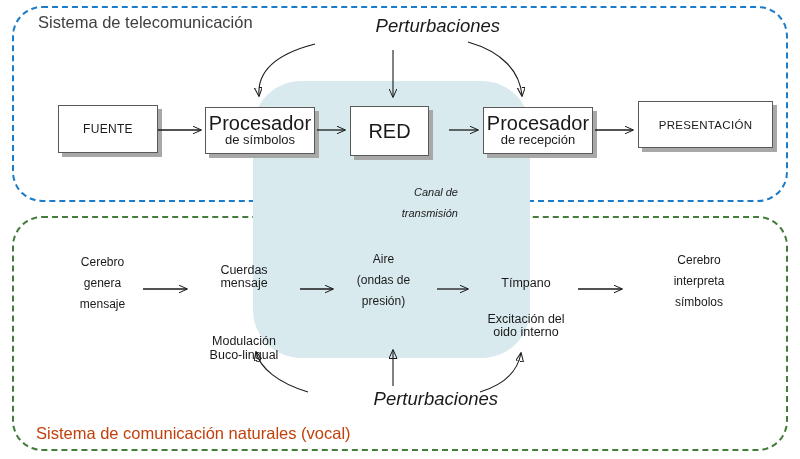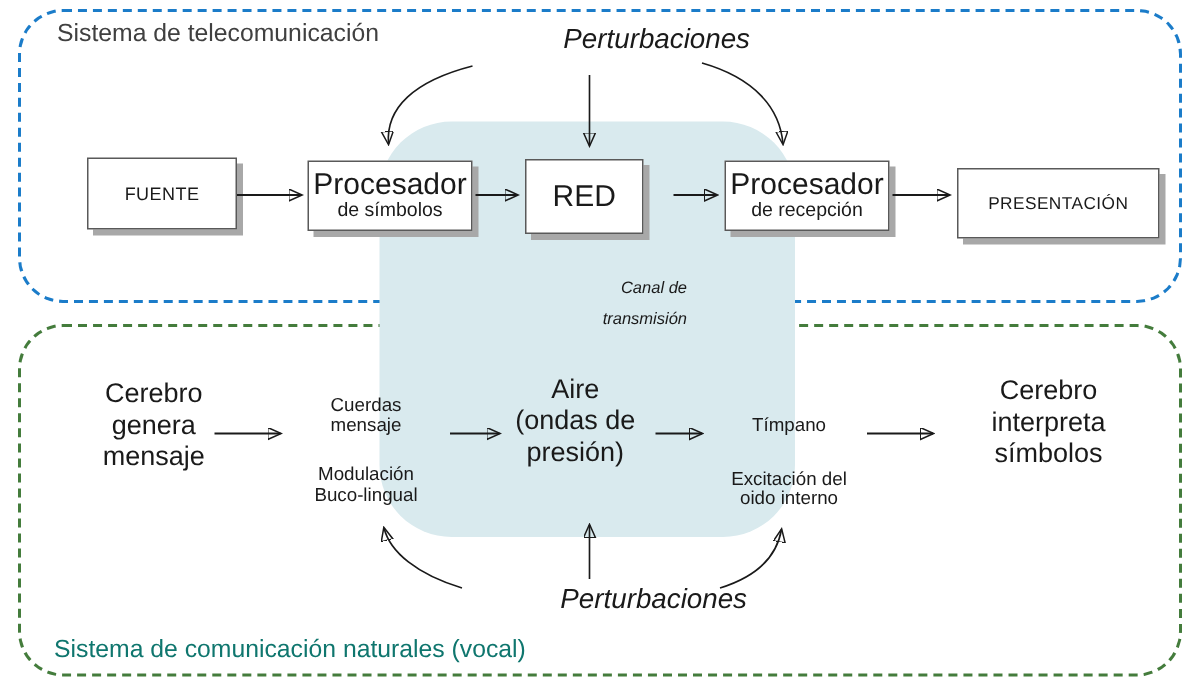--- a/index.html
+++ b/index.html
@@ -9,50 +9,50 @@
   
   .sys-frame { position: absolute; border: 2px dashed; border-radius: 30px; box-sizing: border-box; background: transparent; }
   .frame-telecom { left: 12px; top: 6px; width: 776px; height: 196px; border-color: #1b7cc9; }
   .frame-vocal   { left: 12px; top: 216px; width: 776px; height: 235px; border-color: #447c3c; }
 
   
   .channel-rect { position: absolute; left: 253px; top: 81px; width: 277px; height: 277px; background: #d9eaee; border-radius: 48px; }
 
   .sys-title { position: absolute; font-size: 16.5px; }
   .title-telecom { left: 38px; top: 13px; color: #404040; }
-  .title-vocal   { left: 36px; top: 424px; color: #0f766e; }
+  .title-vocal   { left: 36px; top: 424px; color: #c2410c; }
 
   
   .flow-box { position: absolute; background: #ffffff; border: 1px solid #595959; box-shadow: 4px 4px 0 #a8a8a8; display: flex; flex-direction: column; align-items: center; justify-content: center; text-align: center; box-sizing: border-box; }
   .box-fuente        { left: 58px;  top: 105px; width: 100px; height: 48px; }
   .box-proc-emision  { left: 205px; top: 107px; width: 110px; height: 47px; }
   .box-red           { left: 350px; top: 106px; width: 79px;  height: 50px; }
   .box-proc-recep    { left: 483px; top: 107px; width: 110px; height: 47px; }
-  .box-presentacion  { left: 638px; top: 112px; width: 135px; height: 47px; }
+  .box-presentacion  { left: 638px; top: 101px; width: 135px; height: 47px; }
   .box-main { font-size: 20px; line-height: 18px; }
   .box-sub  { font-size: 13px; line-height: 15px; }
   .box-caps { font-size: 12px; letter-spacing: 0.3px; }
   .box-caps-sm { font-size: 11.5px; letter-spacing: 0.3px; }
 
   
   .italic-label { position: absolute; font-style: italic; text-align: right; white-space: pre-line; }
   .pert-top    { left: 300px; top: 15px;  width: 200px; font-size: 18.5px; }
   .pert-bottom { left: 298px; top: 388px; width: 200px; font-size: 18.5px; }
   .canal-label { left: 330px; top: 182px; width: 128px; font-size: 11px; line-height: 21px; }
 
   
   .stage { position: absolute; text-align: center; white-space: pre-line; }
-  .stage-lg { font-size: 18px; line-height: 21px; }
+  .stage-lg { font-size: 12px; line-height: 21px; }
   .stage-sm { font-size: 12.5px; line-height: 13.5px; }
   .stage-brain-source { left: 50px;  top: 252px; width: 105px; }
   .stage-vocal        { left: 198px; top: 250px; width: 92px; }
   .stage-air          { left: 331px; top: 249px; width: 105px; }
   .stage-ear          { left: 478px; top: 263px; width: 96px; }
   .stage-brain-sink   { left: 648px; top: 250px; width: 102px; }
-  .stage-gap-lg { margin-top: 6px; }
+  .stage-gap-lg { margin-top: 31px; }
   .stage-gap-sm { margin-top: 9px; }
 
   .arrows-svg { position: absolute; left: 0; top: 0; width: 800px; height: 459px; pointer-events: none; }
   .arrows-svg path, .arrows-svg line { stroke: #1a1a1a; fill: none; }
 </style>
 </head>
 <body>
 
 <div class="canvas">
 

